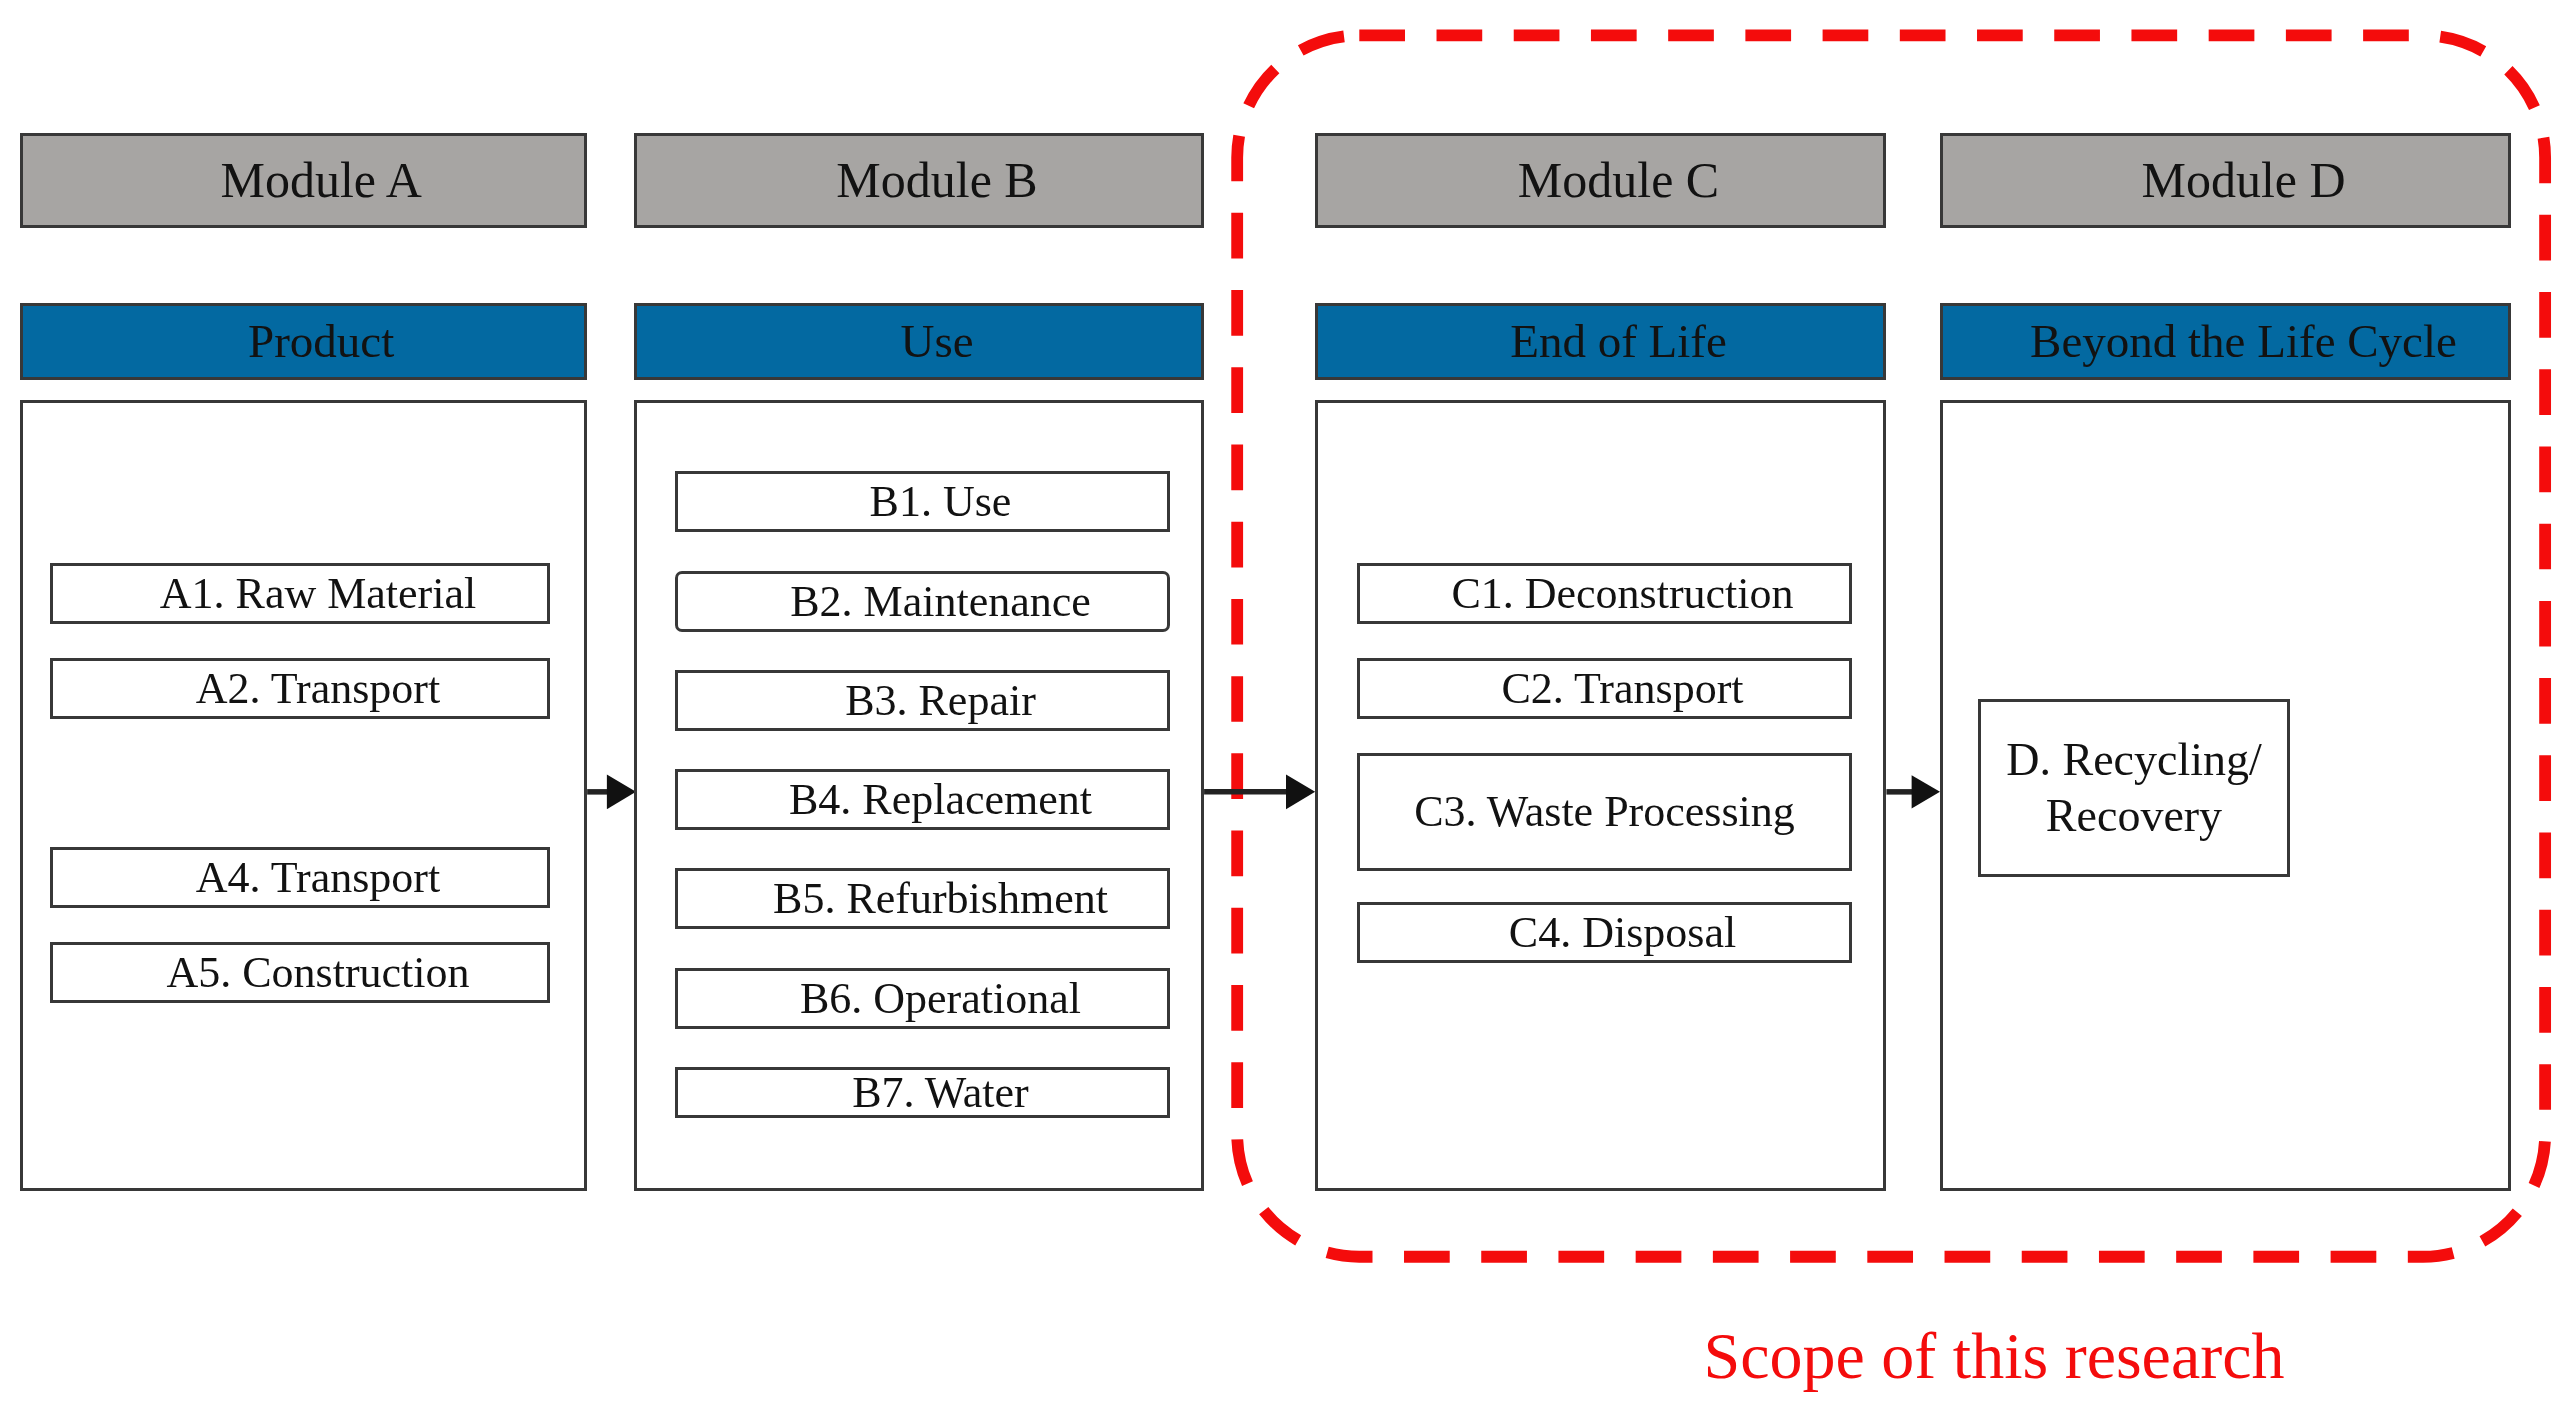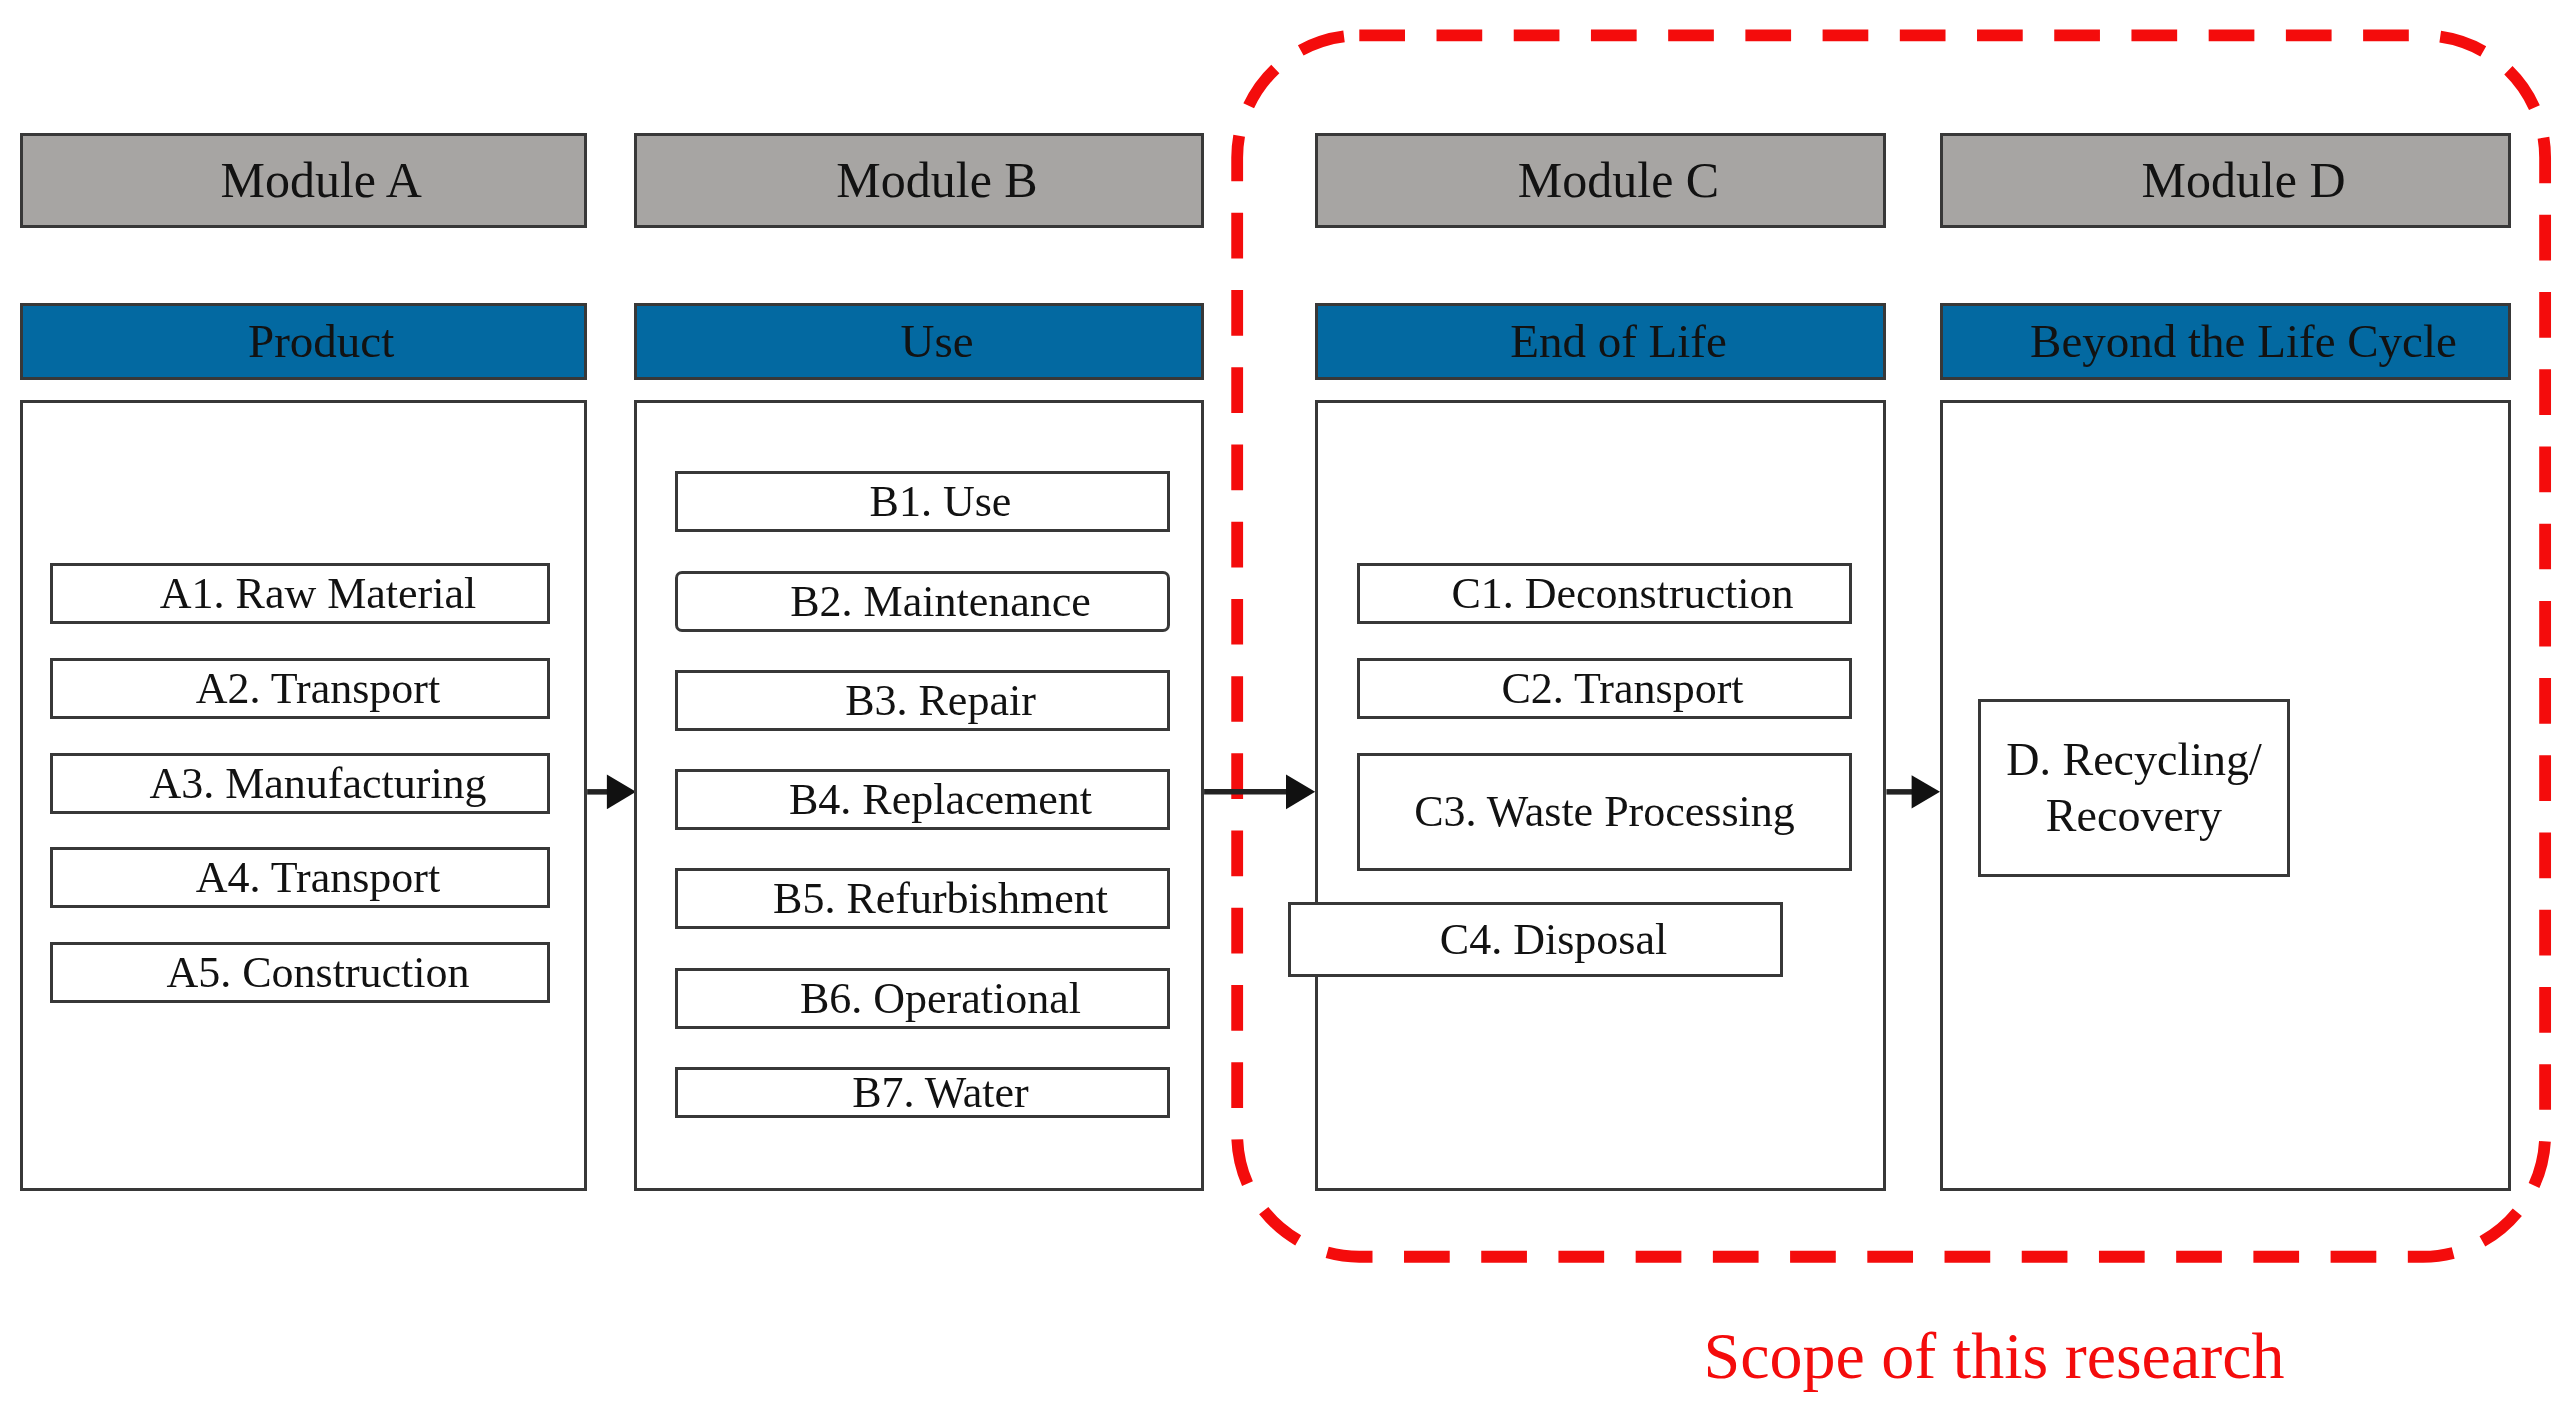--- a/index.html
+++ b/index.html
@@ -52,42 +52,41 @@
       <line x1="2394" y1="1005" x2="2428" y2="1005" stroke="#222222" stroke-width="7"></line>
       <polygon points="2426,984 2426,1026 2462,1005" fill="#111111"></polygon>
     </g>
   </svg>
 
   <div class="box hdr col-a">Module A</div>
   <div class="box sub col-a">Product</div>
   <div class="box frame col-a"></div>
   <div class="box" style="left:50px;top:563px;width:500px;height:61px;">A1. Raw Material</div>
   <div class="box" style="left:50px;top:658px;width:500px;height:61px;">A2. Transport</div>
-  <div class="box" style="left:50px;top:753px;width:500px;height:61px;">A3. Manufacturing</div>
   <div class="box" style="left:50px;top:847px;width:500px;height:61px;">A4. Transport</div>
   <div class="box" style="left:50px;top:942px;width:500px;height:61px;">A5. Construction</div>
 
   <div class="box hdr col-b">Module B</div>
   <div class="box sub col-b">Use</div>
   <div class="box frame col-b"></div>
   <div class="box" style="left:675px;top:471px;width:495px;height:61px;">B1. Use</div>
   <div class="box" style="left:675px;top:571px;width:495px;height:61px;border-radius:7px;">B2. Maintenance</div>
   <div class="box" style="left:675px;top:670px;width:495px;height:61px;">B3. Repair</div>
   <div class="box" style="left:675px;top:769px;width:495px;height:61px;">B4. Replacement</div>
   <div class="box" style="left:675px;top:868px;width:495px;height:61px;">B5. Refurbishment</div>
   <div class="box" style="left:675px;top:968px;width:495px;height:61px;">B6. Operational</div>
   <div class="box" style="left:675px;top:1067px;width:495px;height:51px;">B7. Water</div>
 
   <div class="box hdr col-c">Module C</div>
   <div class="box sub col-c">End of Life</div>
   <div class="box frame col-c"></div>
   <div class="box" style="left:1357px;top:563px;width:495px;height:61px;">C1. Deconstruction</div>
   <div class="box" style="left:1357px;top:658px;width:495px;height:61px;">C2. Transport</div>
   <div class="box" style="left:1357px;top:753px;width:495px;height:118px;padding:0 53px;">C3. Waste Processing</div>
-  <div class="box" style="left:1288px;top:902px;width:495px;height:75px;text-align:right;">C4. Disposal</div>
+  <div class="box" style="left:1357px;top:902px;width:495px;height:61px;text-align:right;">C4. Disposal</div>
 
   <div class="box hdr col-d">Module D</div>
   <div class="box sub col-d">Beyond the Life Cycle</div>
   <div class="box frame col-d"></div>
   <div class="box" style="left:1978px;top:699px;width:312px;height:178px;font-size:46px;padding:0 9.5px;">D. Recycling/ Recovery</div>
 
   <div class="scope-text">Scope of this research</div>
 
 </div>
 

